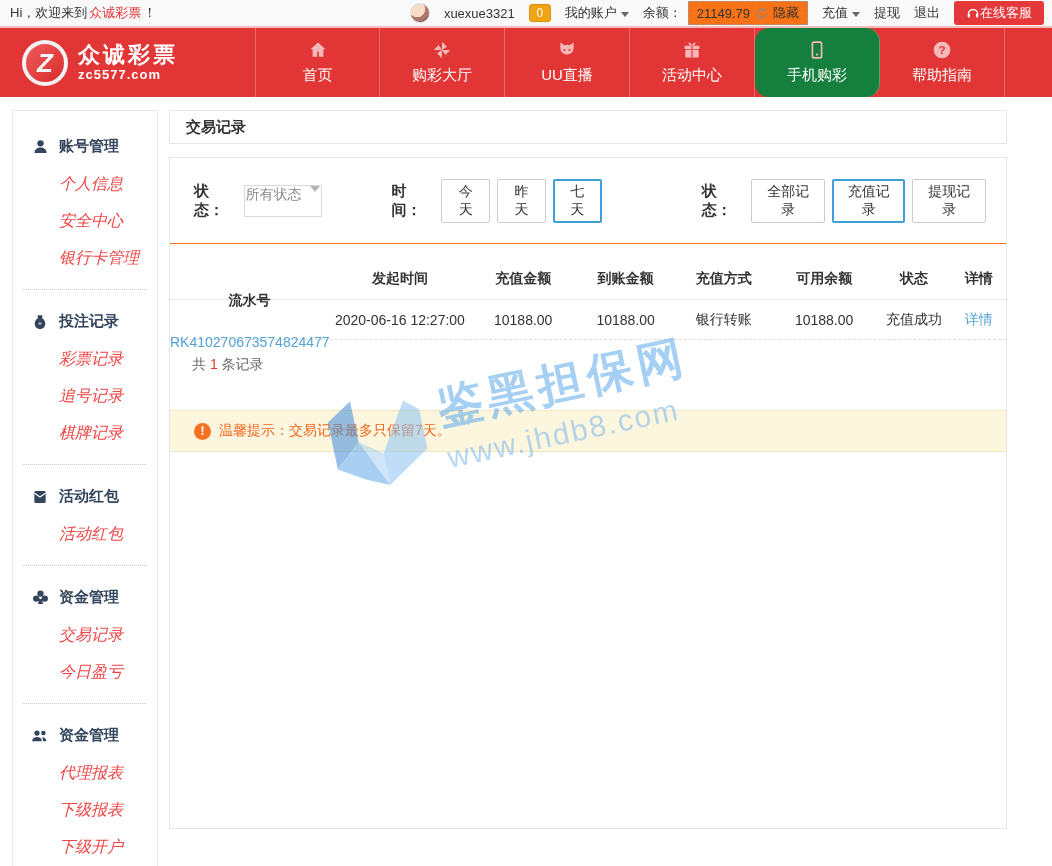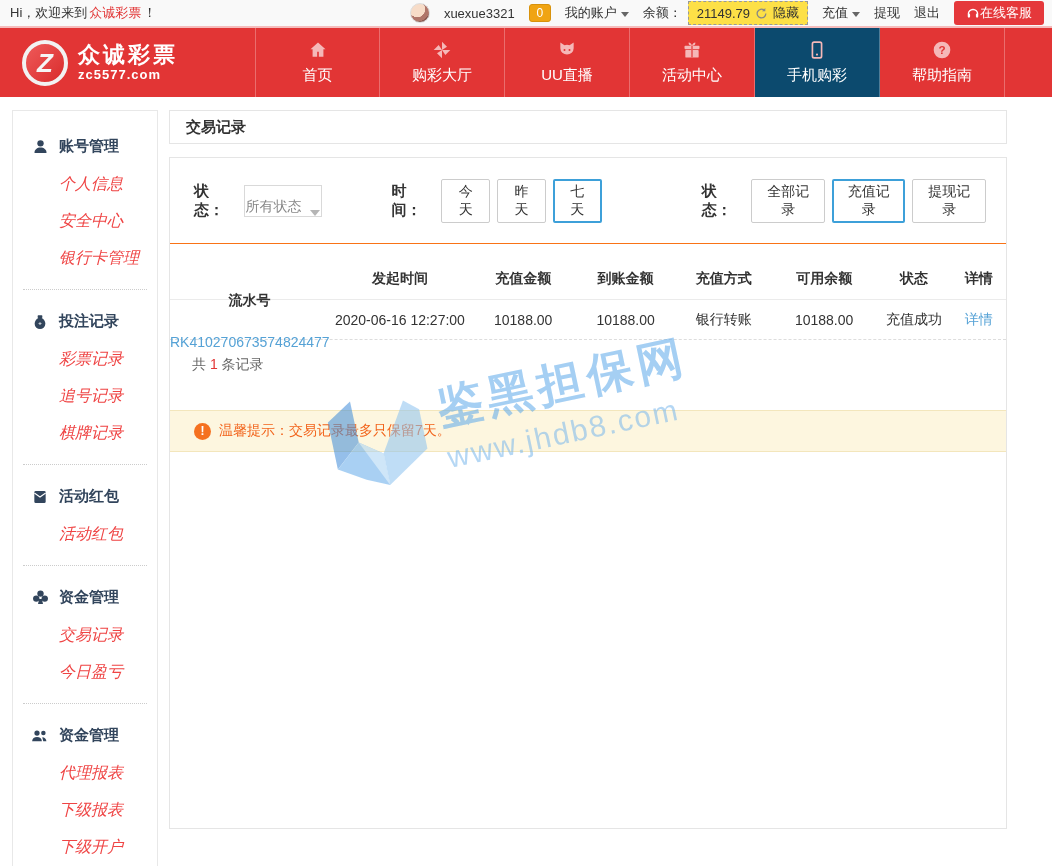--- a/index.html
+++ b/index.html
@@ -14,37 +14,37 @@
   .brand-red { color:#e23535; }
   .topbar-right { display:flex; align-items:center; gap:14px; height:100%; }
   .avatar { width:20px; height:20px; border-radius:50%;
     background:radial-gradient(circle at 35% 30%, #f7dcc8 0 45%, #b0766a 46% 70%, #8a5a52 71%); border:1px solid #ddd; }
   .badge { background:#f0a413; border:1px solid #d8920c; color:#fff; font-size:12px;
     min-width:22px; height:18px; line-height:16px; text-align:center; border-radius:3px; padding:0 4px; }
   .tb-link { display:flex; align-items:center; gap:4px; cursor:pointer; }
   .chev { width:0; height:0; border-left:4px solid transparent; border-right:4px solid transparent;
     border-top:5px solid #666; display:inline-block; margin-top:2px; }
   .balance-group { display:flex; align-items:center; gap:6px; }
-  .balance-box { border:1px dashed #999; padding:2px 8px; display:flex; align-items:center; gap:5px; background:#fde047; }
+  .balance-box { border:1px dashed #999; padding:2px 8px; display:flex; align-items:center; gap:5px; background:#f97316; }
   .service-btn { background:#e5383b; color:#fff; border:none; border-radius:3px; height:24px;
     padding:0 12px; font-size:13px; display:flex; align-items:center; cursor:pointer; }
 
   
   .mainnav { height:69px; background:#e23535; display:flex; }
   .logo { width:255px; display:flex; align-items:center; padding-left:22px; gap:10px; cursor:pointer; }
   .logo-circle { width:46px; height:46px; border-radius:50%; border:4px solid #f2f2f2;
     display:flex; align-items:center; justify-content:center; background:linear-gradient(135deg,#ef5a5a,#d92c2c); }
   .logo-z { color:#f5f5f5; font-size:26px; font-weight:bold; font-style:italic; line-height:1; }
   .logo-title { color:#fff; font-size:22px; font-weight:bold; letter-spacing:3px; line-height:1.1; }
   .logo-domain { color:#fff; font-size:13px; font-weight:bold; letter-spacing:1px; }
   .nav-items { display:flex; flex:1; }
   .nav-item { width:125px; display:flex; flex-direction:column; align-items:center; justify-content:center;
     gap:6px; color:#fff; font-size:15px; cursor:pointer; border-right:1px solid rgba(255,255,255,0.28); }
   .nav-item:first-child { border-left:1px solid rgba(255,255,255,0.28); }
-  .nav-item.active { background:#0c4a6e; }
+  .nav-item.active { background:#15803d;border-radius:14px; }
   .nav-icon { height:20px; display:flex; align-items:center; }
 
   
   .body-wrap { display:flex; align-items:flex-start; padding:13px 0 0 12px; background:#fff; }
   .sidebar { width:146px; border:1px solid #e8e8e8; background:#fff; min-height:780px; padding:10px 0 20px 0; }
   .side-section { padding:6px 0; }
   .side-head { display:flex; align-items:center; gap:10px; padding:10px 0 10px 18px;
     font-size:15px; font-weight:bold; color:#32455c; cursor:pointer; }
   .side-head .icon { width:18px; display:flex; justify-content:center; }
   .side-item { padding:8px 0 8px 46px; font-size:16px; color:#ef4444; cursor:pointer;font-style:italic; }
@@ -52,21 +52,21 @@
 
   .content { margin-left:11px; width:838px; }
   .title-box { border:1px solid #e5e5e5; height:34px; display:flex; align-items:center;
     padding-left:16px; font-size:15px; font-weight:bold; color:#333; }
   .main-box { border:1px solid #e5e5e5; margin-top:13px; height:672px; position:relative; background:#fff; }
 
   
   .filter-row { display:flex; align-items:center; padding:21px 20px 20px 24px; border-bottom:1px solid #f97316; }
   .f-label { font-size:15px; font-weight:bold; color:#333; margin-right:10px; }
   .dropdown { width:88px; height:32px; border:1px solid #d9d9d9; background:#fff; display:flex;
-    align-items:flex-end; justify-content:center; gap:8px; font-size:14px; color:#888; cursor:pointer; }
+    align-items:flex-start; justify-content:center; gap:8px; font-size:14px; color:#888; cursor:pointer; }
   .caret { width:0; height:0; border-left:5px solid transparent; border-right:5px solid transparent;
     border-top:6px solid #b5b5b5; }
   .fgroup { display:flex; gap:7px; }
   .fbtn { height:44px; padding:0 13px; background:#fff; border:1px solid #ccc; border-radius:2px;
     font-size:14px; color:#333; cursor:pointer; font-family:inherit; }
   .fbtn.selected { border:2px solid #3da0d9; padding:0 12px; }
   .spacer-time { margin-left:70px; }
   .spacer-type { margin-left:100px; }
 
   

